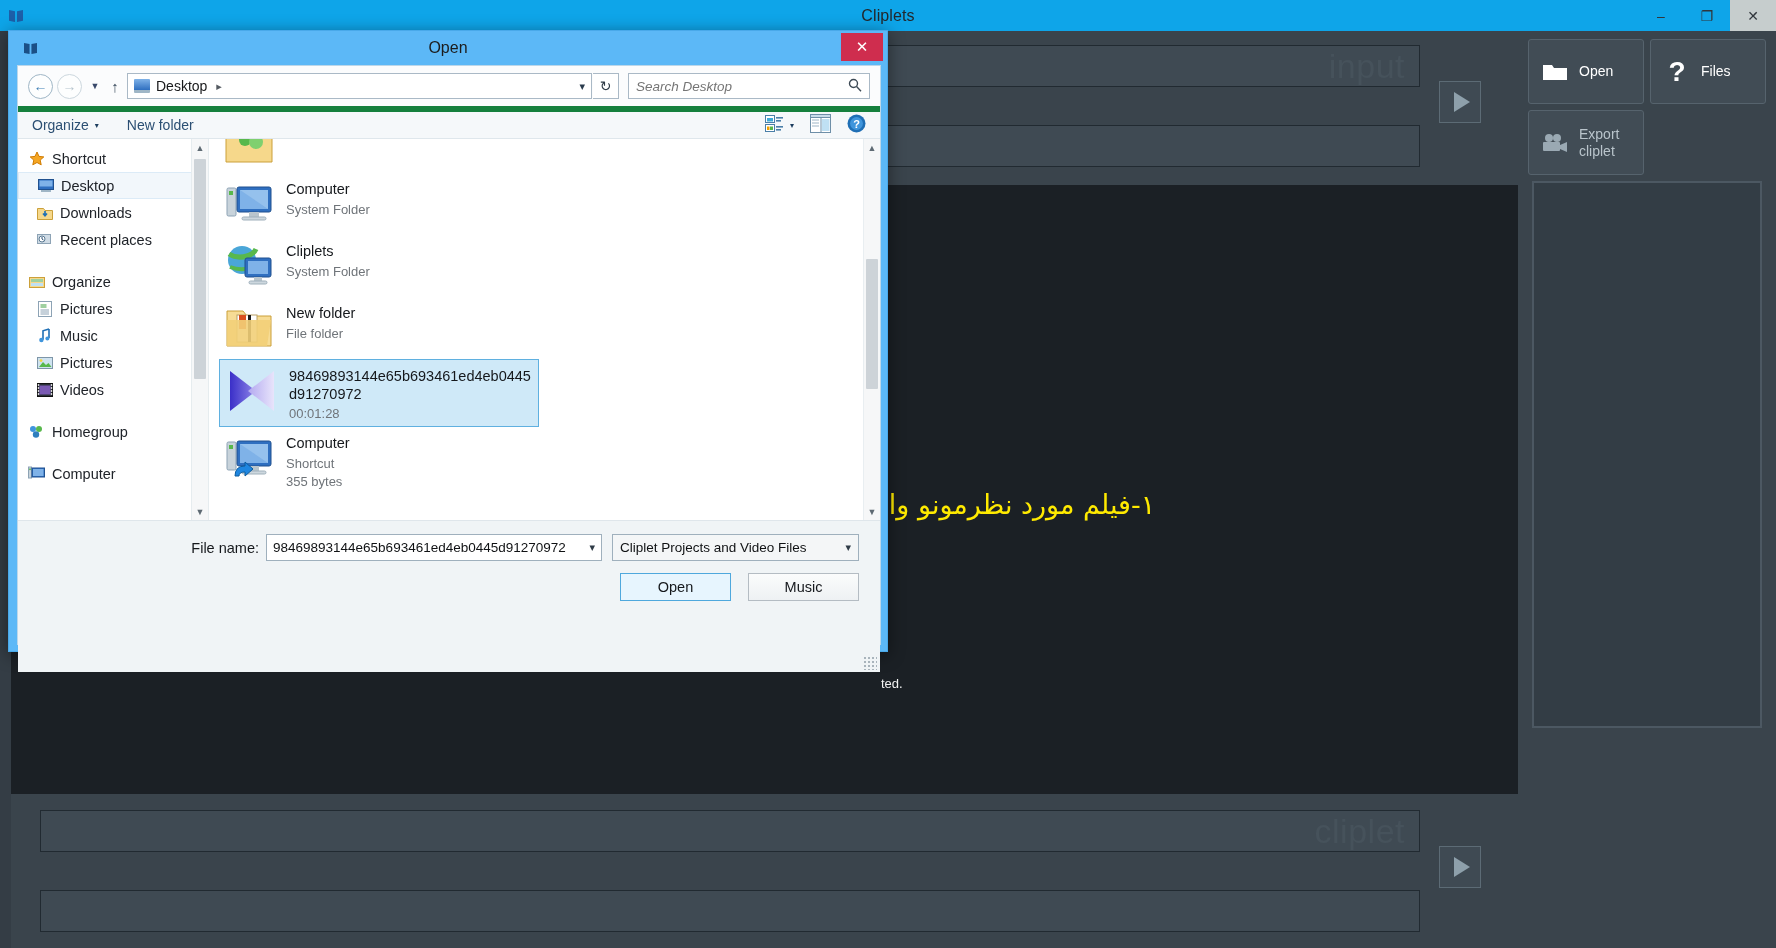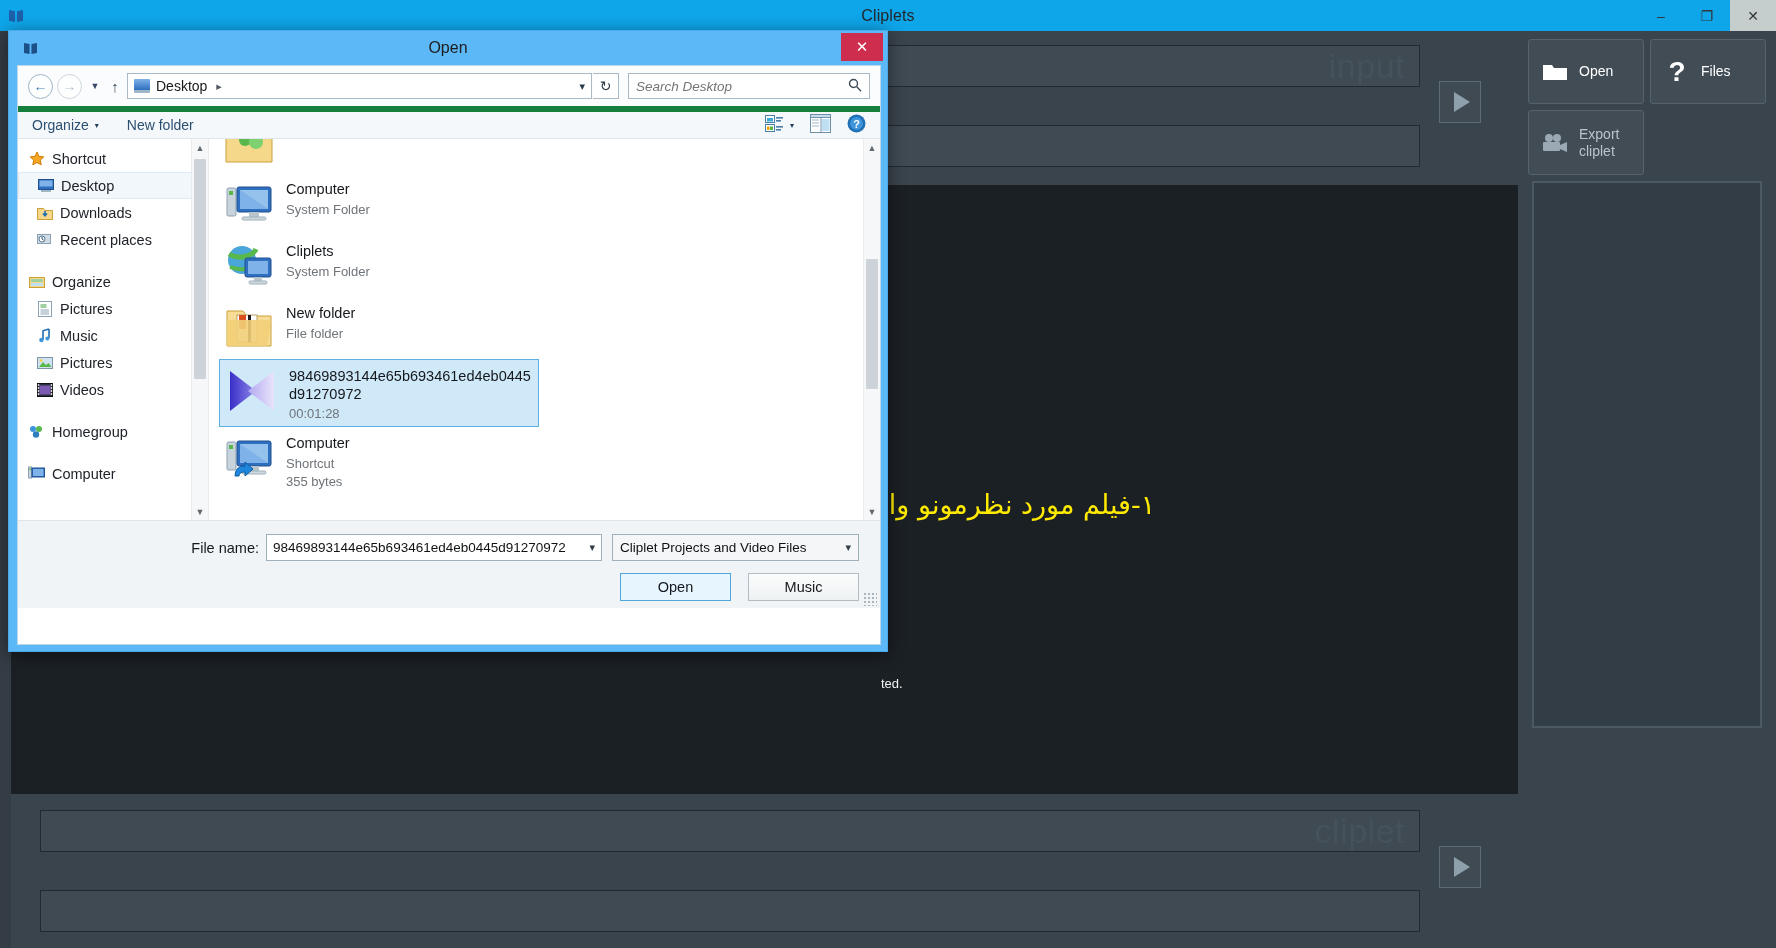--- a/index.html
+++ b/index.html
@@ -248,21 +248,21 @@
   .file-scroll .sb-arrow {
     height: 17px; display: flex; align-items: center; justify-content: center;
     color: #5e6a73; font-size: 9px;
   }
   .file-scroll .sb-arrow.bottom { position: absolute; bottom: 0; left: 0; right: 0; }
   .file-scroll .sb-thumb {
     position: absolute; left: 2px; right: 2px; top: 120px; height: 130px;
     background: #cdd3d8; border-radius: 1px;
   }
 
-  .dlg-footer { height: 88px; background: #f0f4f6; position: relative; border-top: 1px solid #dfe6eb; }
+  .dlg-footer { height: 152px; background: #f0f4f6; position: relative; border-top: 1px solid #dfe6eb; }
   .fn-row { position: absolute; left: 0; right: 0; top: 13px; display: flex; align-items: center; }
   .fn-label { width: 248px; text-align: right; padding-right: 7px; font-size: 14.5px; color: #15181c; }
   .fn-input {
     width: 336px; height: 27px; background: #fff; border: 1px solid #9fb0bd;
     display: flex; align-items: center; padding: 0 6px;
   }
   .fn-input input {
     flex: 1; border: none; outline: none; font-size: 13.5px; color: #101214;
     font-family: "Liberation Sans", sans-serif; background: transparent;
   }

